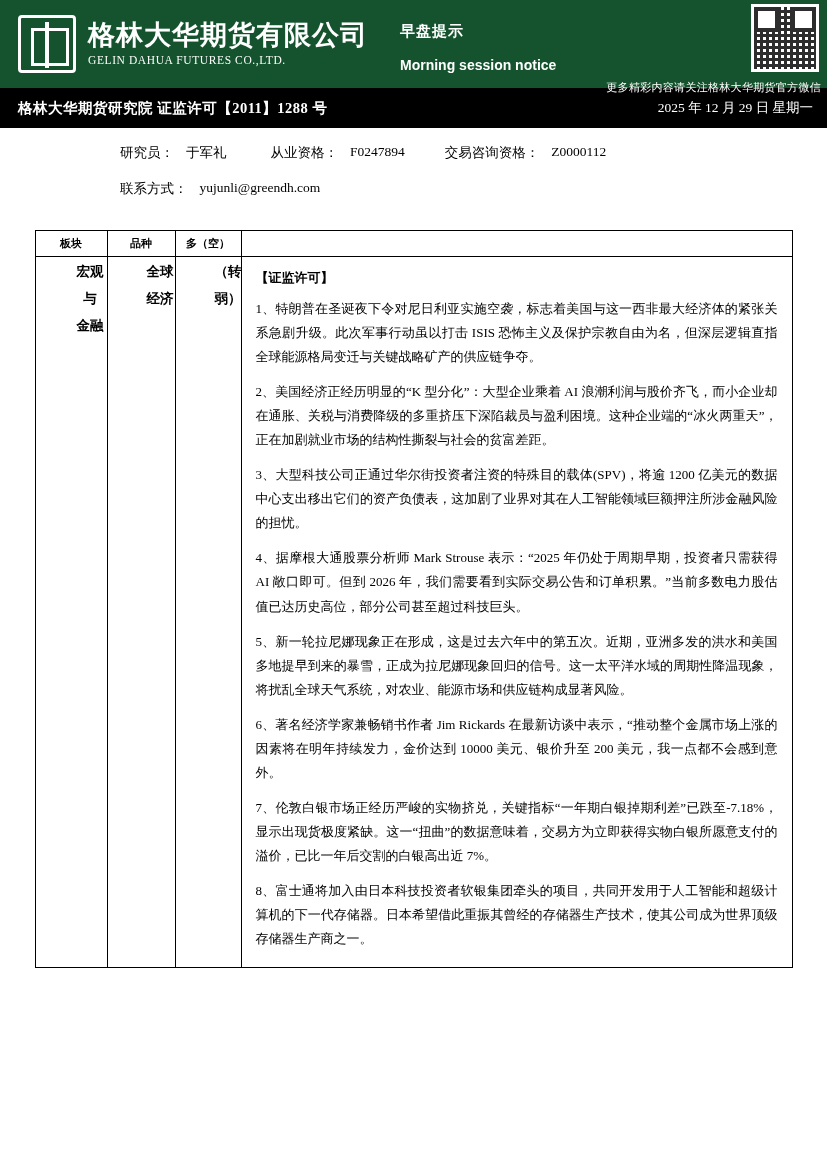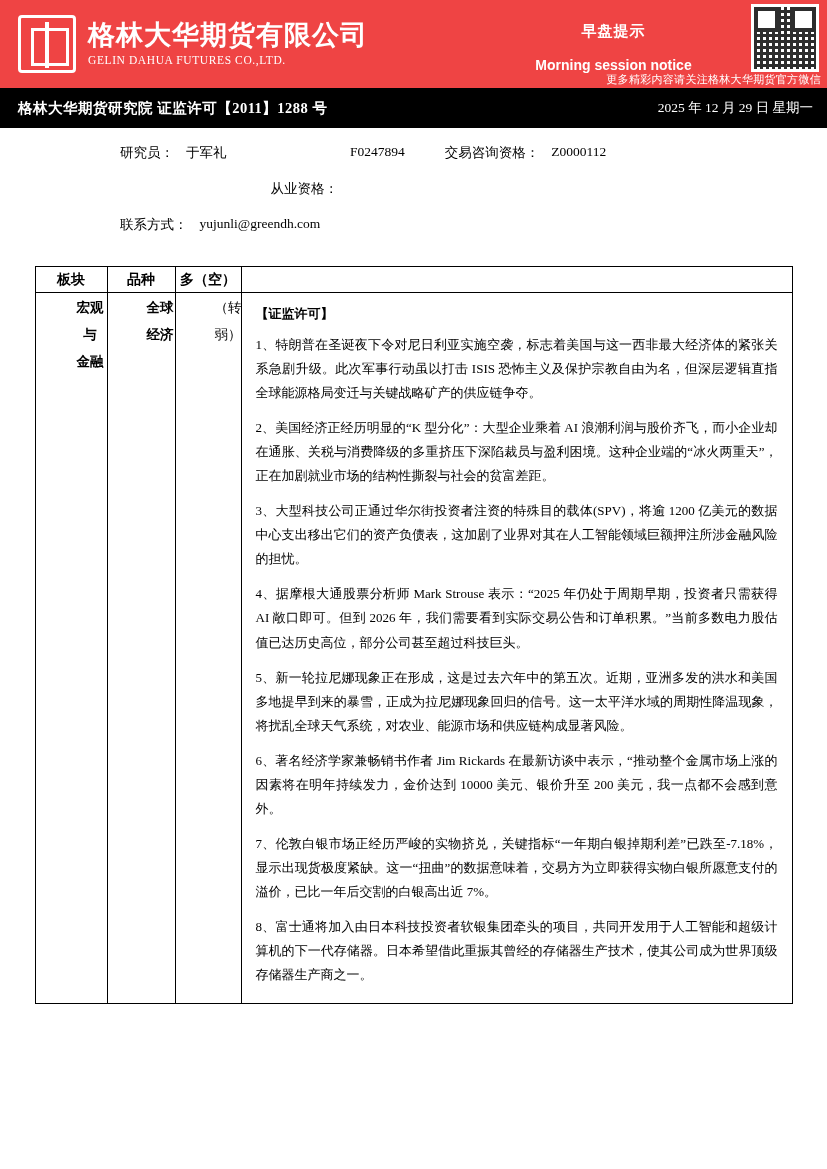--- a/index.html
+++ b/index.html
@@ -11,21 +11,21 @@
     font-family: "Liberation Serif", "DejaVu Serif", serif;
     color: #000000;
     position: relative;
     overflow: hidden;
   }
 
   
   .header {
     position: relative;
     height: 88px;
-    background: #ef4444;
+    background: #14532d;
     display: flex;
     align-items: stretch;
   }
   .logo-block {
     width: 400px;
     display: flex;
     align-items: center;
     padding-left: 18px;
     gap: 12px;
   }
@@ -60,21 +60,21 @@
   }
   .logo-en {
     font-size: 11.5px;
     letter-spacing: 0.6px;
     font-family: "Liberation Serif", serif;
     margin-top: 3px;
   }
   .header-center {
     flex: 1;
     color: #ffffff;
-    text-align: center;
+    text-align: left;
     padding-top: 22px;
   }
   .header-center .t1 {
     font-size: 15px;
     font-weight: bold;
     letter-spacing: 1px;
   }
   .header-center .t2 {
     font-size: 14px;
     font-weight: bold;
@@ -106,21 +106,21 @@
     position: absolute;
     width: 17px; height: 17px;
     border: 4px solid #000;
     background: #fff;
   }
   .qr-grid::before { left: 0; top: 0; }
   .qr-grid::after { right: 0; top: 0; }
   .qr-caption {
     position: absolute;
     right: 6px;
-    top: 72px;
+    top: 80px;
     width: 250px;
     color: #ffffff;
     font-size: 11px;
     text-align: right;
     letter-spacing: 0.3px;
   }
 
   
   .inst-bar {
     height: 40px;
@@ -135,56 +135,56 @@
   .inst-right { font-size: 13.5px; }
 
   
   .meta {
     padding: 16px 11px 10px 120px;
     font-size: 13.5px;
   }
   .meta-row { margin-bottom: 18px; display: flex; }
   .meta-cell { white-space: nowrap; }
   .meta-value { margin-left: 12px; font-family: "Liberation Serif", serif; }
-  .gap-lg { margin-left: 44px; margin-top: 36px; }
+  .gap-lg { margin-left: 44px; }
   .gap-md { margin-left: 40px; }
 
   
   table.main {
     width: 758px;
     margin: 4px auto 0 auto;
     border-collapse: collapse;
     table-layout: fixed;
   }
   table.main th, table.main td {
     border: 1px solid #000000;
     vertical-align: top;
   }
   table.main thead th {
     height: 26px;
-    font-size: 14px;
+    font-size: 11px;
     font-weight: bold;
     text-align: center;
     vertical-align: middle;
     padding: 2px 4px;
   }
   .col-sector { width: 72px; }
   .col-variety { width: 68px; }
   .col-dir { width: 66px; }
   .col-body { width: auto; }
 
   td.c-sector, td.c-variety, td.c-dir {
     text-align: center;
     vertical-align: middle;
     font-size: 13.5px;
     font-weight: bold;
     line-height: 2.0;
     padding-left: 39px;
   }
-  td.c-dir { font-weight: normal; margin-top: 24px; }
+  td.c-dir { font-weight: bold; margin-top: 24px; }
   td.c-body { padding: 10px 14px 14px 14px; }
 
   .body-title {
     font-size: 13px;
     font-weight: bold;
     margin: 2px 0 10px 0;
   }
   .body-p {
     font-size: 13px;
     line-height: 1.85;

